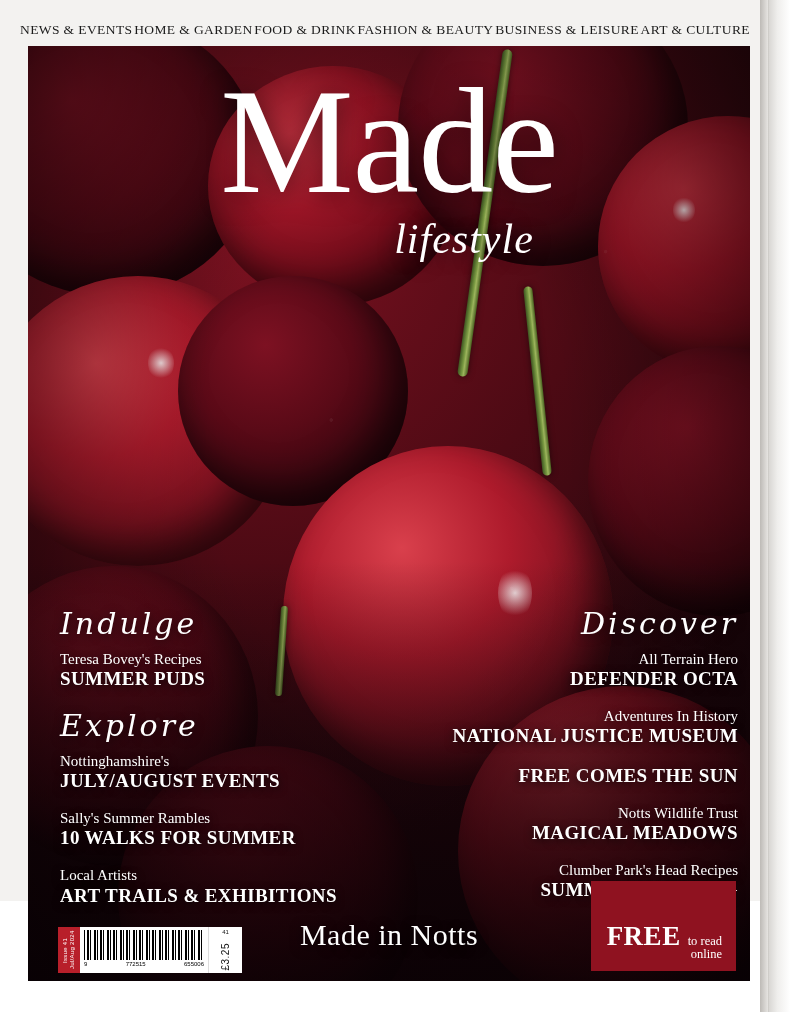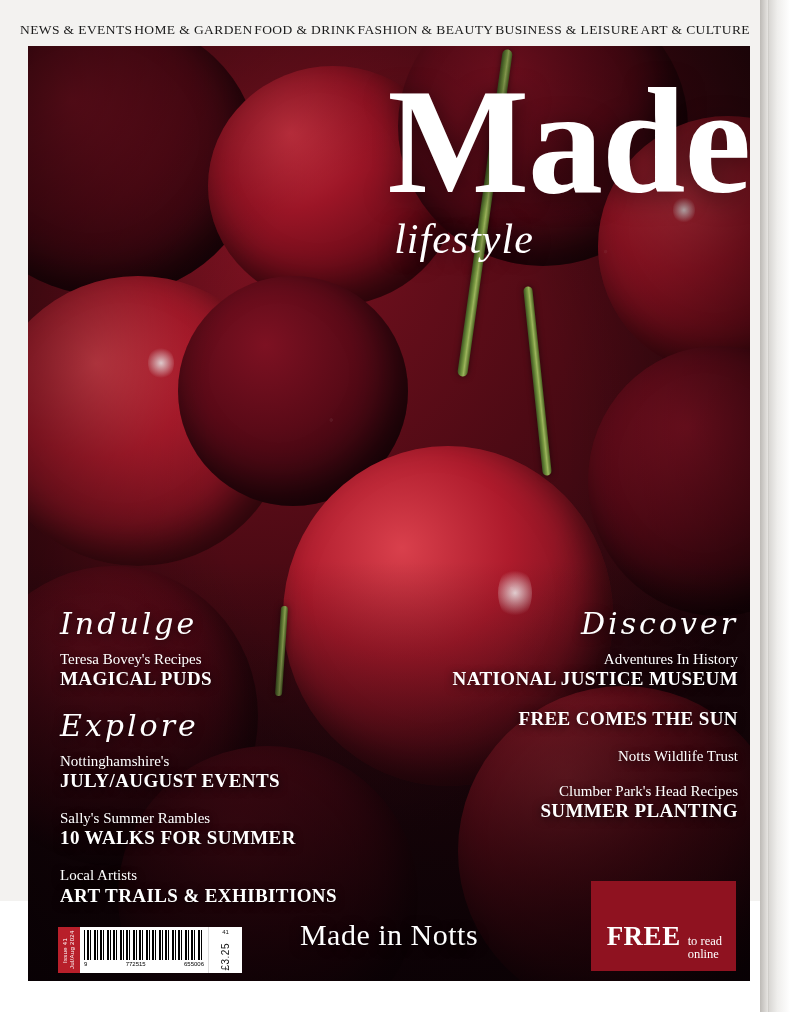--- a/index.html
+++ b/index.html
@@ -107,24 +107,23 @@
     position: absolute;
     left: 0; right: 0; top: 24px;
     text-align: center;
     color: #fff;
     pointer-events: none;
   }
   .masthead .made {
     font-family: "Liberation Serif", serif;
     font-size: 150px;
     line-height: 0.95;
-    font-weight: 700;
+    font-weight: 400;
     letter-spacing: -1px;
     text-shadow: 0 4px 26px rgba(0,0,0,.5);
-    text-align: right;
   }
   .masthead .lifestyle {
     font-family: "Liberation Serif", serif;
     font-size: 42px;
     letter-spacing: 1px;
     margin-top: 2px;
     margin-left: 150px;
     text-shadow: 0 3px 18px rgba(0,0,0,.5);
     font-style: italic;
   }
@@ -262,21 +261,21 @@
   .free-badge .big {
     font-family: "Liberation Serif", serif;
     font-weight: 700;
     font-size: 27px;
     letter-spacing: .5px;
   }
   .free-badge .small {
     font-family: "Liberation Serif", serif;
     font-size: 12.5px;
     line-height: 1.1;
-    text-align: left;
+    text-align: right;
     margin-top: 46px;
   }
 </style>
 </head>
 <body>
 
 <div id="page">
 
   <div class="topnav">
     <span class="nav-item">NEWS &amp; EVENTS</span>
@@ -317,49 +316,54 @@
       <div class="made">Made</div>
       <div class="lifestyle">lifestyle</div>
     </div>
 
     <div class="coverlines">
 
       <div class="col left">
         <div class="script">Indulge</div>
         <div class="entry">
           <div class="kicker">Teresa Bovey's Recipes</div>
-          <div class="headline">MAGICAL PUDS</div>
+          <div class="headline">SUMMER PUDS</div>
         </div>
 
         <div class="script" style="margin-top:16px;">Explore</div>
         <div class="entry">
           <div class="kicker">Nottinghamshire's</div>
           <div class="headline">JULY/AUGUST EVENTS</div>
         </div>
         <div class="entry">
           <div class="kicker">Sally's Summer Rambles</div>
           <div class="headline">10 WALKS FOR SUMMER</div>
         </div>
         <div class="entry">
           <div class="kicker">Local Artists</div>
           <div class="headline">ART TRAILS &amp; EXHIBITIONS</div>
         </div>
       </div>
 
       <div class="col right">
         <div class="script">Discover</div>
         <div class="entry">
+          <div class="kicker">All Terrain Hero</div>
+          <div class="headline">DEFENDER OCTA</div>
+        </div>
+        <div class="entry">
           <div class="kicker">Adventures In History</div>
           <div class="headline">NATIONAL JUSTICE MUSEUM</div>
         </div>
         <div class="entry">
           <div class="headline">FREE COMES THE SUN</div>
         </div>
         <div class="entry">
           <div class="kicker">Notts Wildlife Trust</div>
+          <div class="headline">MAGICAL MEADOWS</div>
         </div>
         <div class="entry">
           <div class="kicker">Clumber Park's Head Recipes</div>
           <div class="headline">SUMMER PLANTING</div>
         </div>
       </div>
     </div>
 
     <div class="made-in-notts">Made in Notts</div>
 

